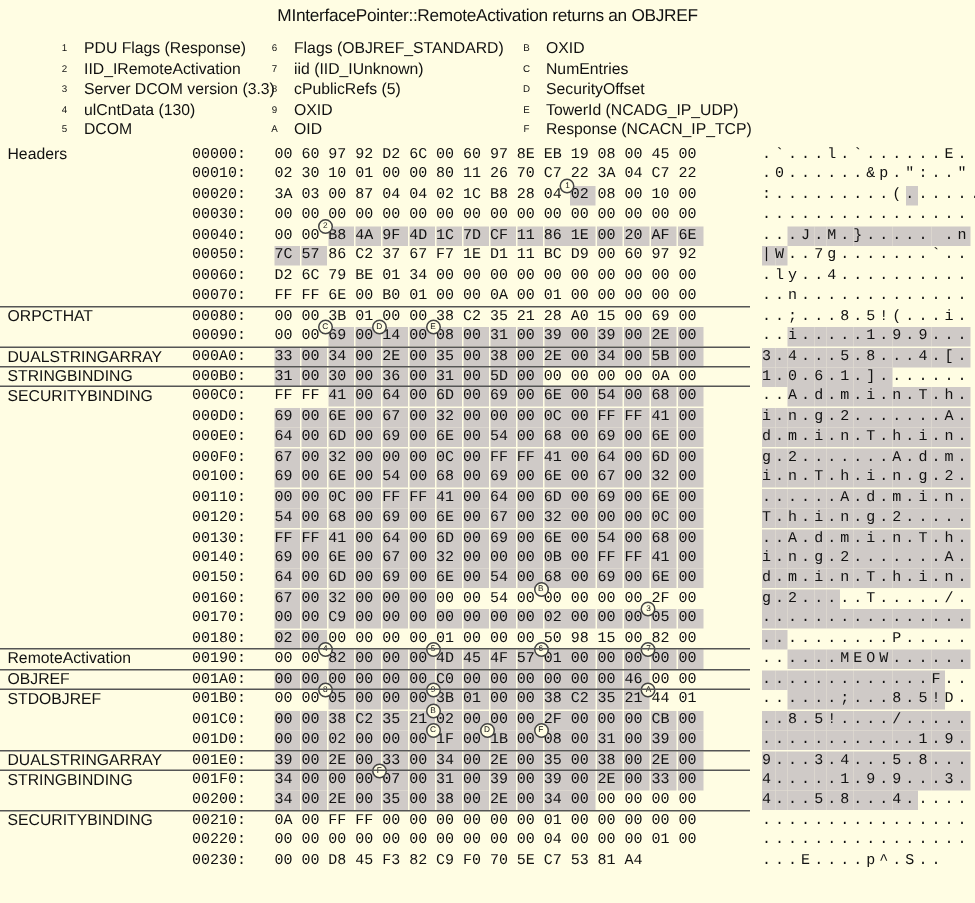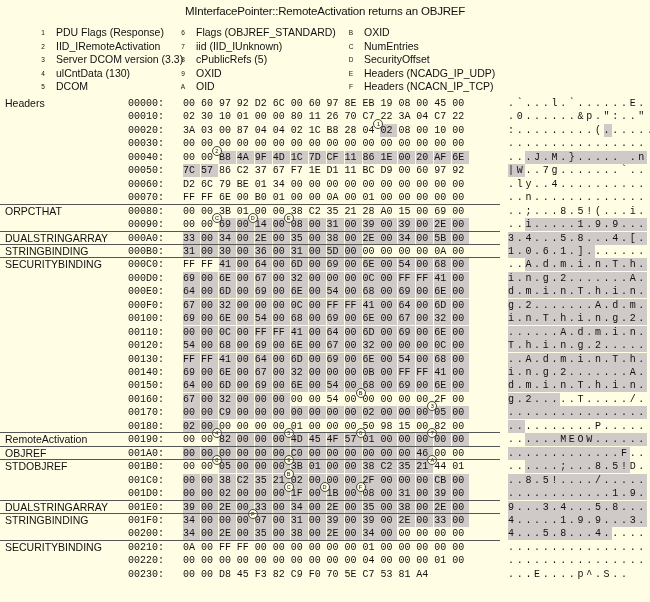--- a/index.html
+++ b/index.html
@@ -53,22 +53,22 @@
   <div class="item"><span class="num">6</span><span>Flags (OBJREF_STANDARD)</span></div>
   <div class="item"><span class="num">7</span><span>iid (IID_IUnknown)</span></div>
   <div class="item"><span class="num">8</span><span>cPublicRefs (5)</span></div>
   <div class="item"><span class="num">9</span><span>OXID</span></div>
   <div class="item"><span class="num">A</span><span>OID</span></div>
 </div>
 <div class="legend" style="left:344px; top:26px;">
   <div class="item"><span class="num">B</span><span>OXID</span></div>
   <div class="item"><span class="num">C</span><span>NumEntries</span></div>
   <div class="item"><span class="num">D</span><span>SecurityOffset</span></div>
-  <div class="item"><span class="num">E</span><span>Headers (NCADG_IP_UDP)</span></div>
-  <div class="item"><span class="num">F</span><span>Headers (NCACN_IP_TCP)</span></div>
+  <div class="item"><span class="num">E</span><span>TowerId (NCADG_IP_UDP)</span></div>
+  <div class="item"><span class="num">F</span><span>Response (NCACN_IP_TCP)</span></div>
 </div>
 
 <div id="hexdump">
     <div class="hexrow" style="top: 97px;"><span class="offset">00000:</span><span class="byte" style="left: 183px;">00</span><span class="byte" style="left: 200.95px;">60</span><span class="byte" style="left: 218.9px;">97</span><span class="byte" style="left: 236.85px;">92</span><span class="byte" style="left: 254.8px;">D2</span><span class="byte" style="left: 272.75px;">6C</span><span class="byte" style="left: 290.7px;">00</span><span class="byte" style="left: 308.65px;">60</span><span class="byte" style="left: 326.6px;">97</span><span class="byte" style="left: 344.55px;">8E</span><span class="byte" style="left: 362.5px;">EB</span><span class="byte" style="left: 380.45px;">19</span><span class="byte" style="left: 398.4px;">08</span><span class="byte" style="left: 416.35px;">00</span><span class="byte" style="left: 434.3px;">45</span><span class="byte" style="left: 452.25px;">00</span><span class="ascii"><span class="ach">.</span><span class="ach">`</span><span class="ach">.</span><span class="ach">.</span><span class="ach">.</span><span class="ach">l</span><span class="ach">.</span><span class="ach">`</span><span class="ach">.</span><span class="ach">.</span><span class="ach">.</span><span class="ach">.</span><span class="ach">.</span><span class="ach">.</span><span class="ach">E</span><span class="ach">.</span></span></div>
     <div class="hexrow" style="top: 110.45px;"><span class="offset">00010:</span><span class="byte" style="left: 183px;">02</span><span class="byte" style="left: 200.95px;">30</span><span class="byte" style="left: 218.9px;">10</span><span class="byte" style="left: 236.85px;">01</span><span class="byte" style="left: 254.8px;">00</span><span class="byte" style="left: 272.75px;">00</span><span class="byte" style="left: 290.7px;">80</span><span class="byte" style="left: 308.65px;">11</span><span class="byte" style="left: 326.6px;">26</span><span class="byte" style="left: 344.55px;">70</span><span class="byte" style="left: 362.5px;">C7</span><span class="byte" style="left: 380.45px;">22</span><span class="byte" style="left: 398.4px;">3A</span><span class="byte" style="left: 416.35px;">04</span><span class="byte" style="left: 434.3px;">C7</span><span class="byte" style="left: 452.25px;">22</span><span class="ascii"><span class="ach">.</span><span class="ach">0</span><span class="ach">.</span><span class="ach">.</span><span class="ach">.</span><span class="ach">.</span><span class="ach">.</span><span class="ach">.</span><span class="ach">&amp;</span><span class="ach">p</span><span class="ach">.</span><span class="ach">"</span><span class="ach">:</span><span class="ach">.</span><span class="ach">.</span><span class="ach">"</span></span></div>
     <div class="hexrow" style="top: 123.9px;"><span class="offset">00020:</span><span class="byte" style="left: 183px;">3A</span><span class="byte" style="left: 200.95px;">03</span><span class="byte" style="left: 218.9px;">00</span><span class="byte" style="left: 236.85px;">87</span><span class="byte" style="left: 254.8px;">04</span><span class="byte" style="left: 272.75px;">04</span><span class="byte" style="left: 290.7px;">02</span><span class="byte" style="left: 308.65px;">1C</span><span class="byte" style="left: 326.6px;">B8</span><span class="byte" style="left: 344.55px;">28</span><span class="byte" style="left: 362.5px;">04</span><span class="byte hl" style="left: 380.45px;">02</span><span class="byte" style="left: 398.4px;">08</span><span class="byte" style="left: 416.35px;">00</span><span class="byte" style="left: 434.3px;">10</span><span class="byte" style="left: 452.25px;">00</span><span class="ascii"><span class="ach">:</span><span class="ach">.</span><span class="ach">.</span><span class="ach">.</span><span class="ach">.</span><span class="ach">.</span><span class="ach">.</span><span class="ach">.</span><span class="ach">.</span><span class="ach">.</span><span class="ach">(</span><span class="ach hl">.</span><span class="ach">.</span><span class="ach">.</span><span class="ach">.</span><span class="ach">.</span><span class="ach">.</span></span></div>
     <div class="hexrow" style="top: 137.35px;"><span class="offset">00030:</span><span class="byte" style="left: 183px;">00</span><span class="byte" style="left: 200.95px;">00</span><span class="byte" style="left: 218.9px;">00</span><span class="byte" style="left: 236.85px;">00</span><span class="byte" style="left: 254.8px;">00</span><span class="byte" style="left: 272.75px;">00</span><span class="byte" style="left: 290.7px;">00</span><span class="byte" style="left: 308.65px;">00</span><span class="byte" style="left: 326.6px;">00</span><span class="byte" style="left: 344.55px;">00</span><span class="byte" style="left: 362.5px;">00</span><span class="byte" style="left: 380.45px;">00</span><span class="byte" style="left: 398.4px;">00</span><span class="byte" style="left: 416.35px;">00</span><span class="byte" style="left: 434.3px;">00</span><span class="byte" style="left: 452.25px;">00</span><span class="ascii"><span class="ach">.</span><span class="ach">.</span><span class="ach">.</span><span class="ach">.</span><span class="ach">.</span><span class="ach">.</span><span class="ach">.</span><span class="ach">.</span><span class="ach">.</span><span class="ach">.</span><span class="ach">.</span><span class="ach">.</span><span class="ach">.</span><span class="ach">.</span><span class="ach">.</span><span class="ach">.</span></span></div>
     <div class="hexrow" style="top: 150.8px;"><span class="offset">00040:</span><span class="byte" style="left: 183px;">00</span><span class="byte" style="left: 200.95px;">00</span><span class="byte hl" style="left: 218.9px;">B8</span><span class="byte hl" style="left: 236.85px;">4A</span><span class="byte hl" style="left: 254.8px;">9F</span><span class="byte hl" style="left: 272.75px;">4D</span><span class="byte hl" style="left: 290.7px;">1C</span><span class="byte hl" style="left: 308.65px;">7D</span><span class="byte hl" style="left: 326.6px;">CF</span><span class="byte hl" style="left: 344.55px;">11</span><span class="byte hl" style="left: 362.5px;">86</span><span class="byte hl" style="left: 380.45px;">1E</span><span class="byte hl" style="left: 398.4px;">00</span><span class="byte hl" style="left: 416.35px;">20</span><span class="byte hl" style="left: 434.3px;">AF</span><span class="byte hl" style="left: 452.25px;">6E</span><span class="ascii"><span class="ach">.</span><span class="ach">.</span><span class="ach hl">.</span><span class="ach hl">J</span><span class="ach hl">.</span><span class="ach hl">M</span><span class="ach hl">.</span><span class="ach hl">}</span><span class="ach hl">.</span><span class="ach hl">.</span><span class="ach hl">.</span><span class="ach hl">.</span><span class="ach hl">.</span><span class="ach hl"> </span><span class="ach hl">.</span><span class="ach hl">n</span></span></div>
     <div class="hexrow" style="top: 164.25px;"><span class="offset">00050:</span><span class="byte hl" style="left: 183px;">7C</span><span class="byte hl" style="left: 200.95px;">57</span><span class="byte" style="left: 218.9px;">86</span><span class="byte" style="left: 236.85px;">C2</span><span class="byte" style="left: 254.8px;">37</span><span class="byte" style="left: 272.75px;">67</span><span class="byte" style="left: 290.7px;">F7</span><span class="byte" style="left: 308.65px;">1E</span><span class="byte" style="left: 326.6px;">D1</span><span class="byte" style="left: 344.55px;">11</span><span class="byte" style="left: 362.5px;">BC</span><span class="byte" style="left: 380.45px;">D9</span><span class="byte" style="left: 398.4px;">00</span><span class="byte" style="left: 416.35px;">60</span><span class="byte" style="left: 434.3px;">97</span><span class="byte" style="left: 452.25px;">92</span><span class="ascii"><span class="ach hl">|</span><span class="ach hl">W</span><span class="ach">.</span><span class="ach">.</span><span class="ach">7</span><span class="ach">g</span><span class="ach">.</span><span class="ach">.</span><span class="ach">.</span><span class="ach">.</span><span class="ach">.</span><span class="ach">.</span><span class="ach">.</span><span class="ach">`</span><span class="ach">.</span><span class="ach">.</span></span></div>
     <div class="hexrow" style="top: 177.7px;"><span class="offset">00060:</span><span class="byte" style="left: 183px;">D2</span><span class="byte" style="left: 200.95px;">6C</span><span class="byte" style="left: 218.9px;">79</span><span class="byte" style="left: 236.85px;">BE</span><span class="byte" style="left: 254.8px;">01</span><span class="byte" style="left: 272.75px;">34</span><span class="byte" style="left: 290.7px;">00</span><span class="byte" style="left: 308.65px;">00</span><span class="byte" style="left: 326.6px;">00</span><span class="byte" style="left: 344.55px;">00</span><span class="byte" style="left: 362.5px;">00</span><span class="byte" style="left: 380.45px;">00</span><span class="byte" style="left: 398.4px;">00</span><span class="byte" style="left: 416.35px;">00</span><span class="byte" style="left: 434.3px;">00</span><span class="byte" style="left: 452.25px;">00</span><span class="ascii"><span class="ach">.</span><span class="ach">l</span><span class="ach">y</span><span class="ach">.</span><span class="ach">.</span><span class="ach">4</span><span class="ach">.</span><span class="ach">.</span><span class="ach">.</span><span class="ach">.</span><span class="ach">.</span><span class="ach">.</span><span class="ach">.</span><span class="ach">.</span><span class="ach">.</span><span class="ach">.</span></span></div>

